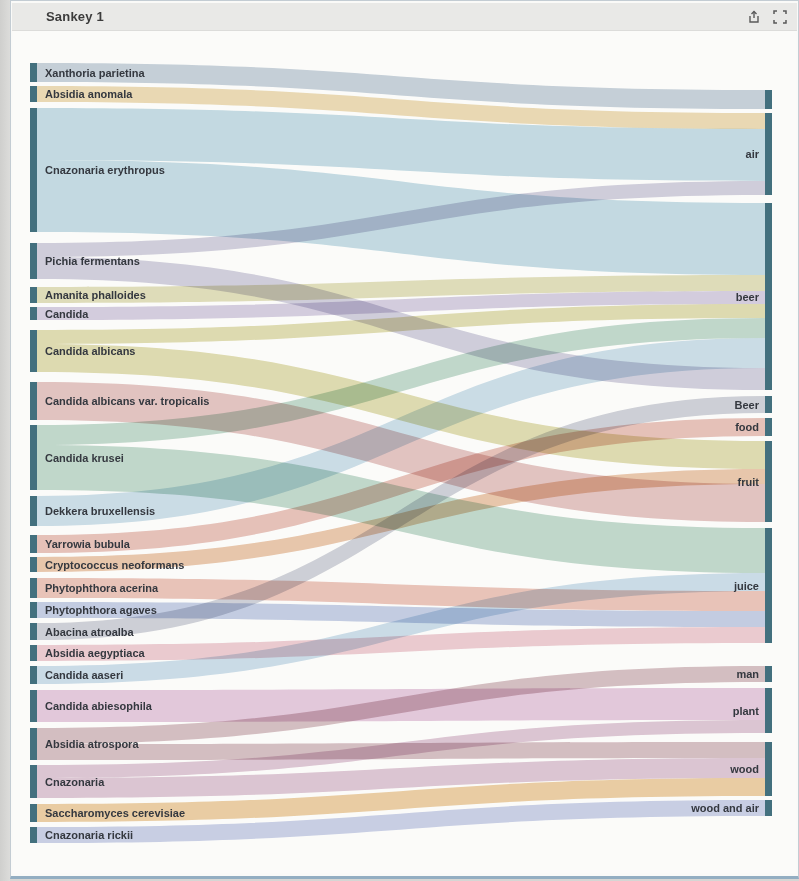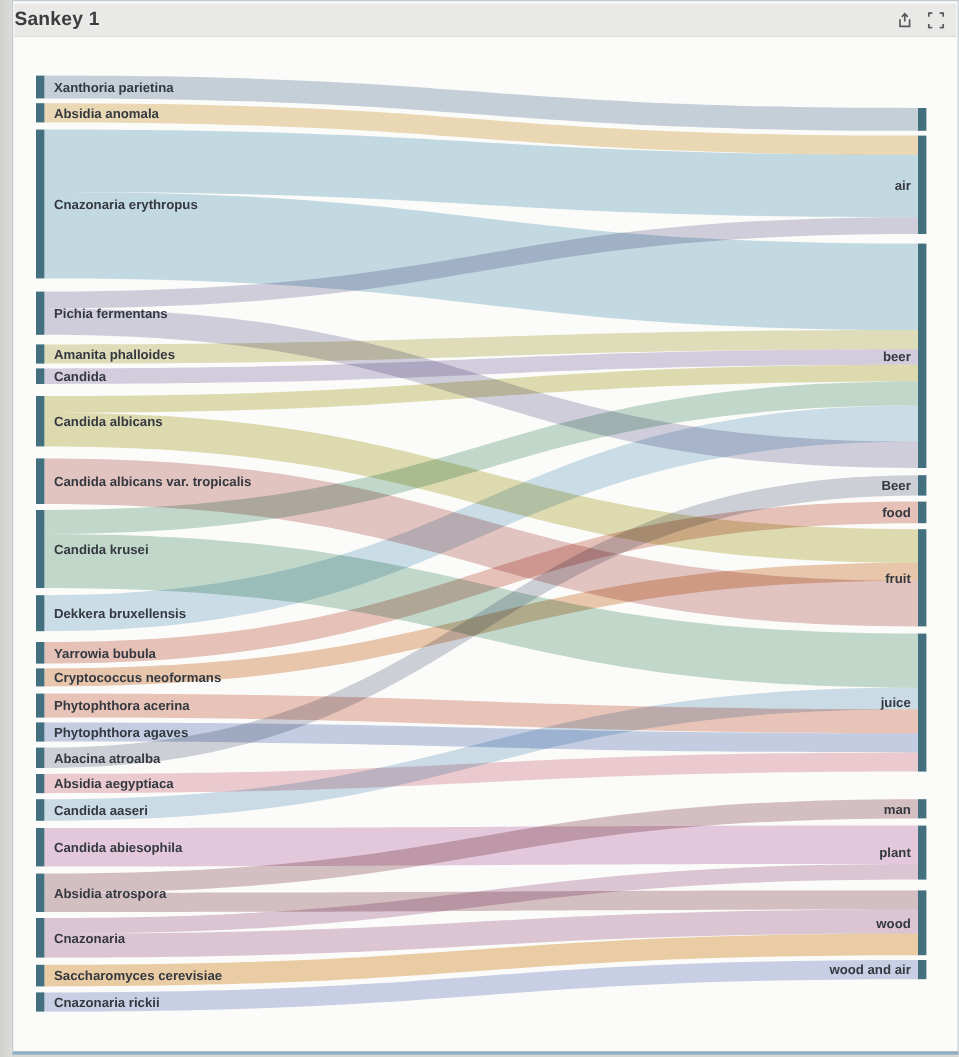--- a/index.html
+++ b/index.html
@@ -19,21 +19,22 @@
     border-bottom:3px solid #93aec2;
     box-sizing:border-box;
   }
   .title-bar{
     position:absolute;left:1px;top:2px;right:1px;height:27px;
     background:#e9e9e7;
     display:flex;align-items:center;
     border-bottom:1px solid #dcdcda;
   }
   .title-text{
-    font-size:16px;font-weight:bold;color:#3c3c3c;
+    padding-left:34px;
+    font-size:13px;font-weight:bold;color:#3c3c3c;
     letter-spacing:.2px;
   }
   .title-actions{
     margin-left:auto;display:flex;align-items:center;gap:8px;
     padding-right:8px;
   }
   .icon-btn{width:18px;height:18px;display:flex;align-items:center;justify-content:center;cursor:pointer;}
   .icon-btn svg{display:block;}
   .canvas{
     position:absolute;left:2px;top:30px;right:2px;bottom:3px;

